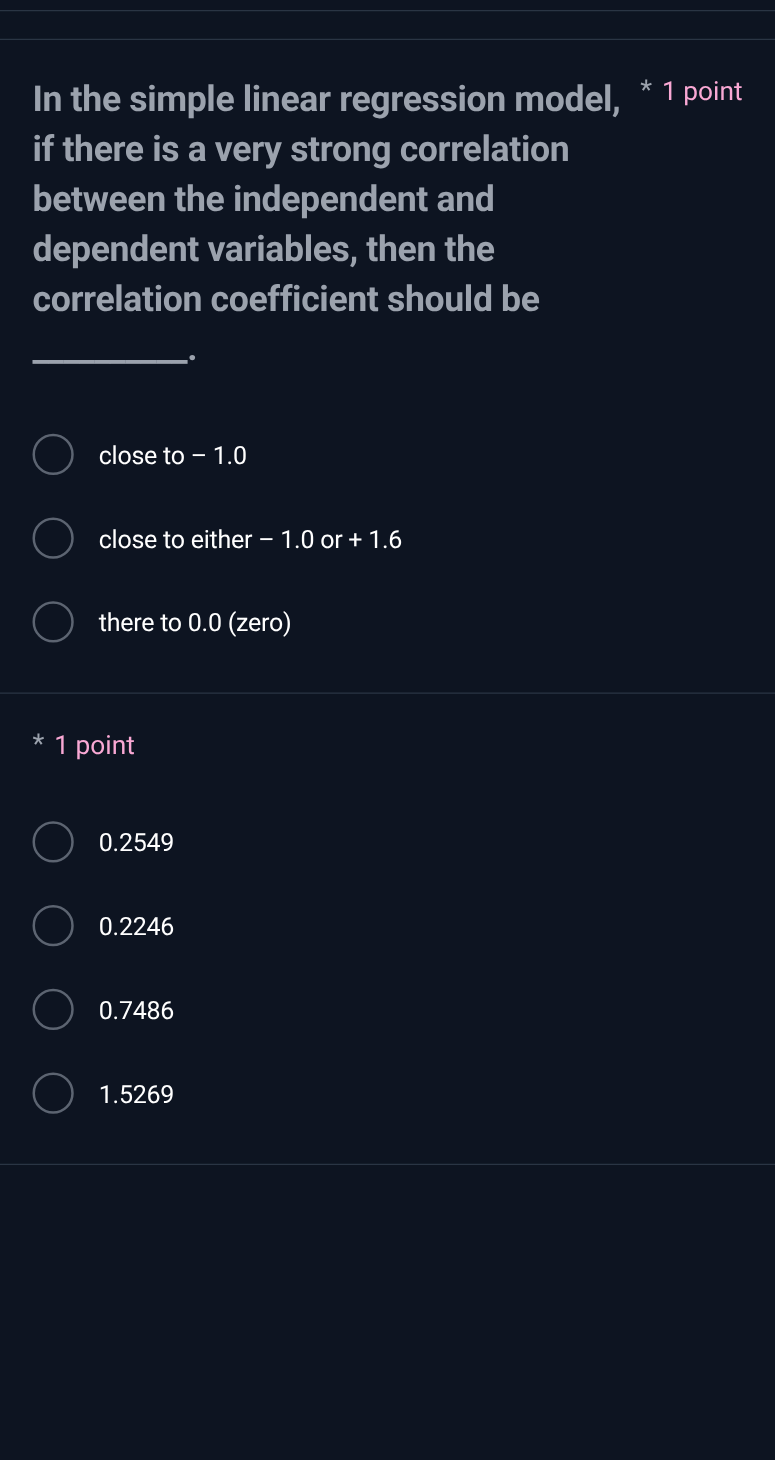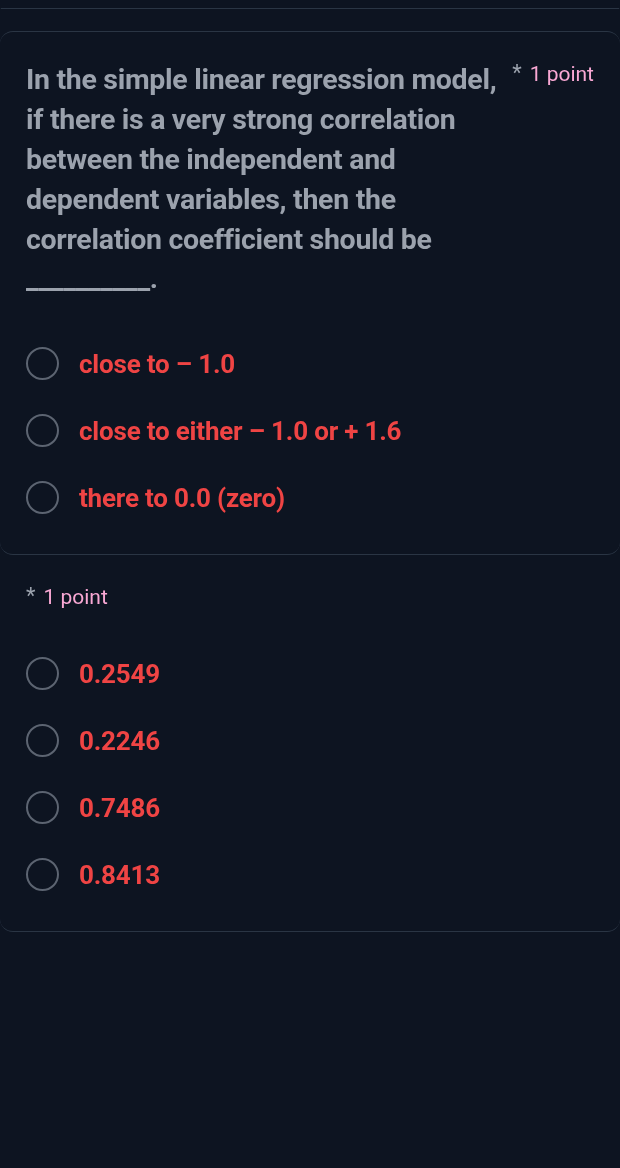--- a/index.html
+++ b/index.html
@@ -1,19 +1,18 @@
 <!DOCTYPE html>
 <html><head>
   <meta charset="utf-8">
   <style>
     * {
       margin: 0;
       padding: 0;
       box-sizing: border-box;
-      border-radius: 13px;
     }
     body {
       background-color: #0d1421;
       color: #b8bcc4;
       font-family: -apple-system, BlinkMacSystemFont, 'Segoe UI', Roboto, Helvetica, Arial, sans-serif;
       width: 620px;
       height: 1168px;
       overflow: hidden;
     }
     .top-divider {
@@ -71,23 +70,23 @@
       cursor: pointer;
     }
     .radio-circle {
       width: 33px;
       height: 33px;
       border: 2.5px solid #5c6471;
       border-radius: 50%;
       flex-shrink: 0;
     }
     .option-label {
-      font-size: 26px;
-      color: #ef4444;
-      font-weight: 700;
+      font-size: 20px;
+      color: #ffffff;
+      font-weight: 400;
       letter-spacing: -0.2px;
     }
     .question-card:nth-of-type(2) {
       border-top: 1px solid #2a3544;
       margin-top: 22px;
     }
   </style>
 </head>
 <body>
 
@@ -132,16 +131,16 @@
     <div class="option">
       <div class="radio-circle"></div>
       <span class="option-label">0.2246</span>
     </div>
     <div class="option">
       <div class="radio-circle"></div>
       <span class="option-label">0.7486</span>
     </div>
     <div class="option">
       <div class="radio-circle"></div>
-      <span class="option-label">0.8413</span>
+      <span class="option-label">1.5269</span>
     </div>
   </div>
 </div>
 
 </body></html>

